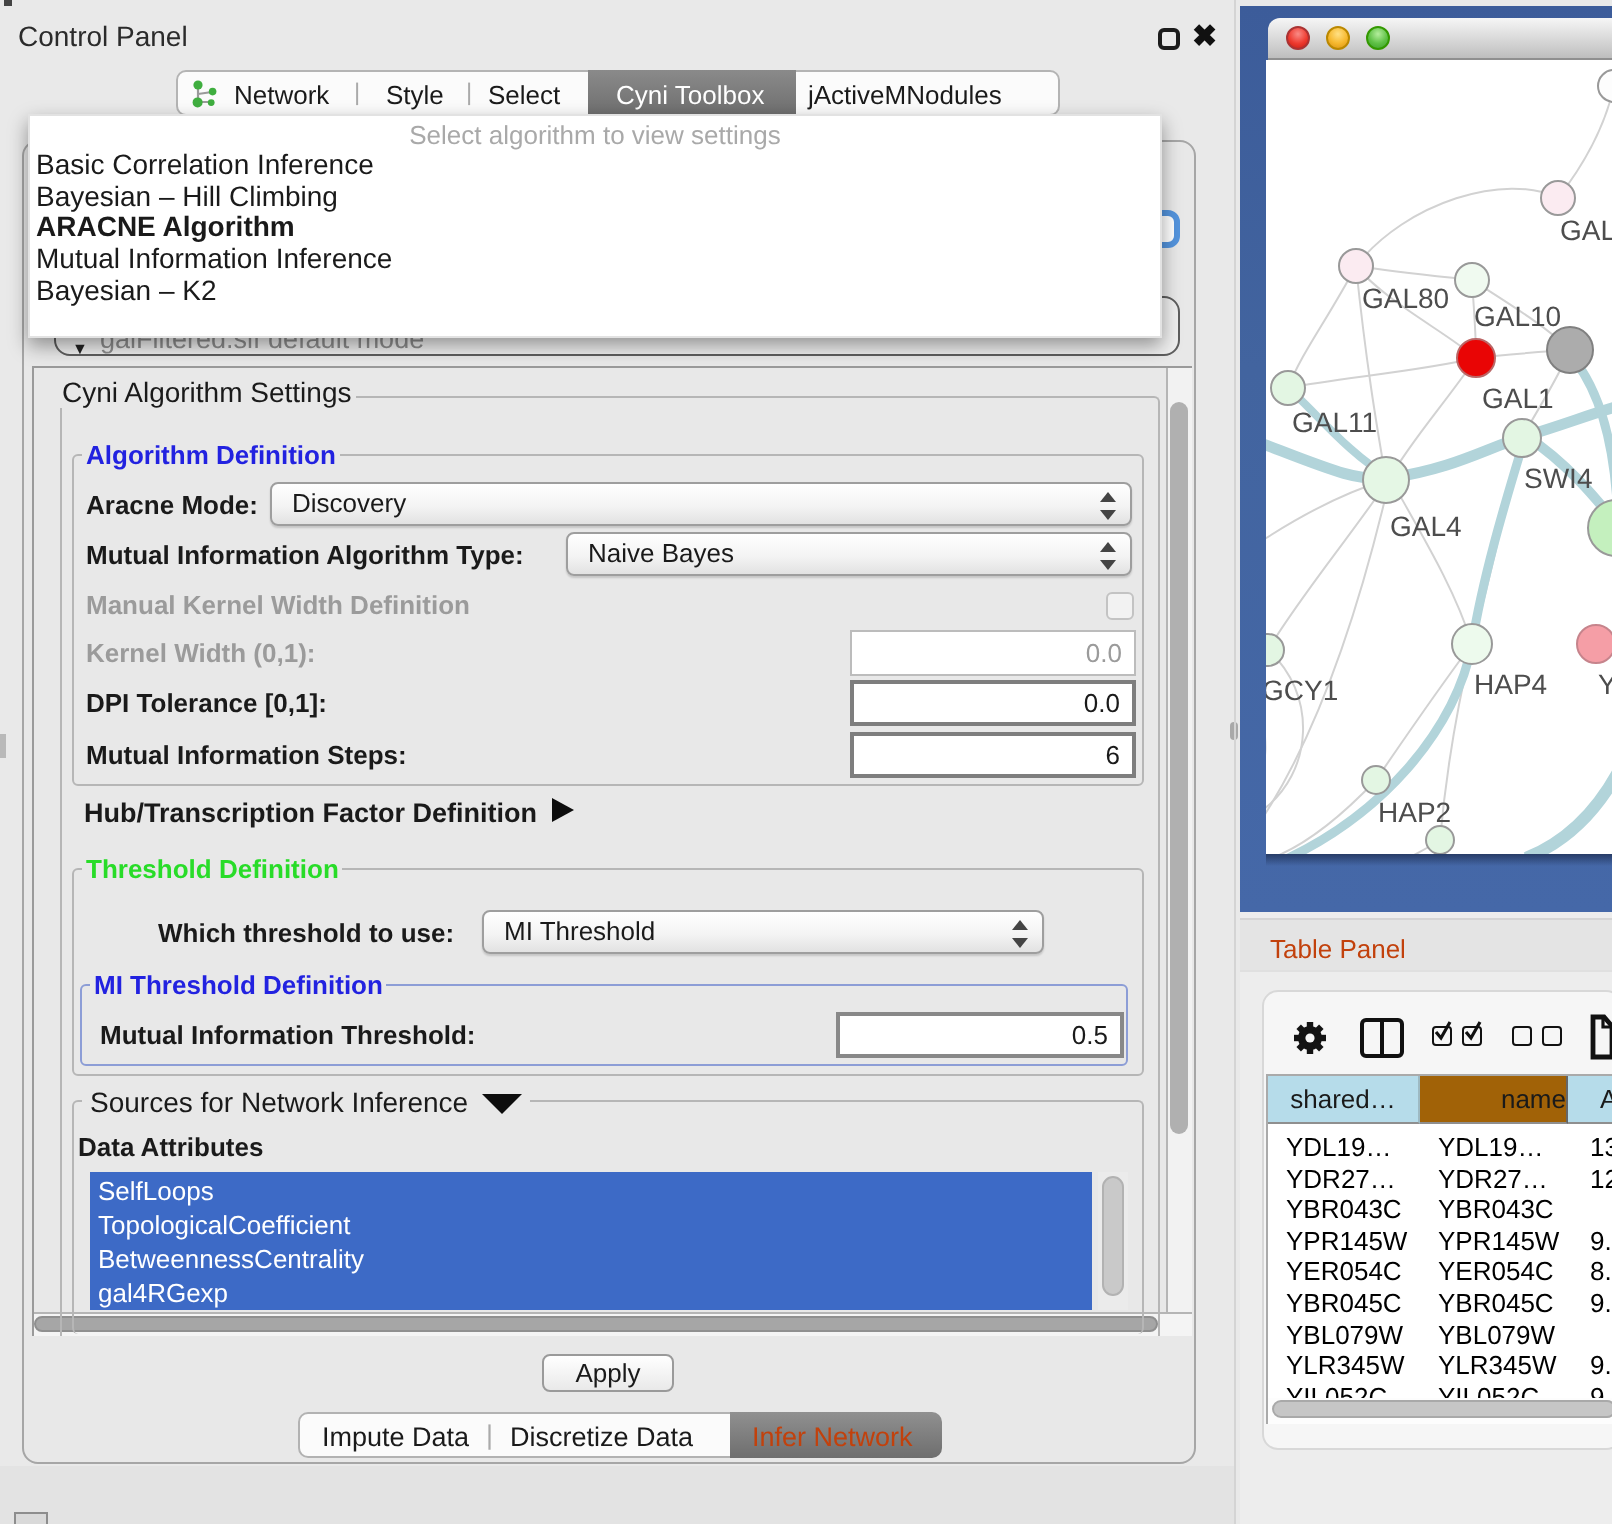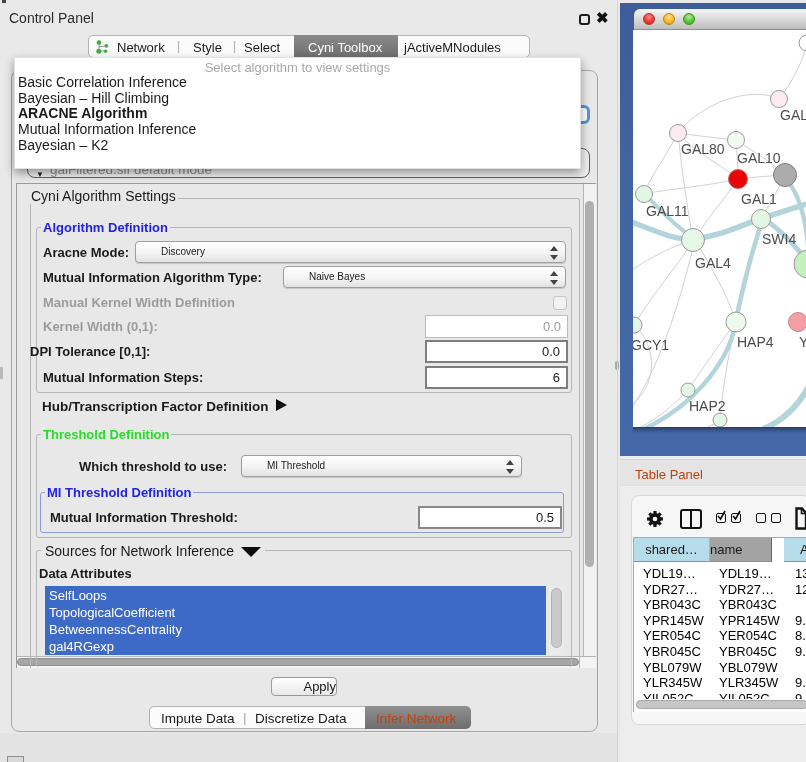--- a/index.html
+++ b/index.html
@@ -3,21 +3,21 @@
 <style>
 *{margin:0;padding:0;box-sizing:border-box}
 html,body{width:806px;height:762px;overflow:hidden}
 body{position:relative;font-family:"Liberation Sans",sans-serif;background:#e9e9e9;font-size:12px;color:#1a1a1a}
 .ab{position:absolute}
 .b{font-weight:bold}
 .lab{font-size:13px;font-weight:bold;white-space:nowrap}
 .gray{color:#9b9b9b}
 .gb{position:absolute;border:1px solid #b6b6b6;border-radius:3px}
 .gt{position:absolute;top:-8px;left:4px;background:#e8e8e8;padding:0 2px;font-size:13px;font-weight:bold;line-height:15px;white-space:nowrap}
-.combo{position:absolute;height:22px;border:1px solid #9e9e9e;border-radius:4px;background:linear-gradient(#ffffff,#f4f4f4 55%,#e2e2e2);box-shadow:0 1px 1px rgba(0,0,0,.15);font-size:10px;line-height:20px;padding-left:25px;white-space:nowrap}
+.combo{position:absolute;height:22px;border:1px solid #9e9e9e;border-radius:4px;background:linear-gradient(#ffffff,#f4f4f4 55%,#e2e2e2);box-shadow:0 1px 1px rgba(0,0,0,.15);font-size:13px;line-height:20px;padding-left:10px;white-space:nowrap}
 .updn{position:absolute;right:7px;top:4px;width:8px;height:14px}
 .updn i{position:absolute;left:0;width:0;height:0;border-left:4px solid transparent;border-right:4px solid transparent}
 .updn i.u{top:0;border-bottom:5px solid #444}
 .updn i.d{bottom:0;border-top:5px solid #444}
 .fld{position:absolute;height:23px;background:#fff;font-size:13px;line-height:21px;text-align:right;padding-right:6px}
 .tseg{height:23px;background:#fbfbfb;border:1px solid #b2b2b2;border-radius:5px;font-size:13px;line-height:21px;color:#1a1a1a}
 svg{display:block}
 </style></head>
 <body>
 
@@ -75,21 +75,21 @@
     </span></div>
 <div class="ab lab" style="left:43px;top:270px">Mutual Information Algorithm Type:</div>
 <div class="combo" style="left:283px;top:266px;width:283px">Naive Bayes<span class="updn">
       <i class="u"></i>
       <i class="d"></i>
     </span></div>
 <div class="ab lab gray" style="left:43px;top:295px">Manual Kernel Width Definition</div>
 <div class="ab" style="left:553px;top:296px;width:14px;height:14px;border:1px solid #c3c3c3;border-radius:3px;background:#f2f2f2"></div>
 <div class="ab lab gray" style="left:43px;top:319px">Kernel Width (0,1):</div>
 <div class="fld" style="left:425px;top:315px;width:143px;border:1px solid #bcbcbc;color:#9b9b9b">0.0</div>
-<div class="ab lab" style="left:30px;top:344px">DPI Tolerance [0,1]:</div>
+<div class="ab lab" style="left:43px;top:344px">DPI Tolerance [0,1]:</div>
 <div class="fld" style="left:425px;top:340px;width:143px;border:2px solid #7e7e7e;line-height:19px">0.0</div>
 <div class="ab lab" style="left:43px;top:370px">Mutual Information Steps:</div>
 <div class="fld" style="left:425px;top:366px;width:143px;border:2px solid #7e7e7e;line-height:19px">6</div>
 
 <div class="ab lab" style="left:42px;top:399px;font-size:13.5px">Hub/Transcription Factor Definition</div>
 <div class="ab" style="left:276px;top:399px;width:0;height:0;border-top:6.5px solid transparent;border-bottom:6.5px solid transparent;border-left:11px solid #0d0d0d"></div>
 
 <div class="gb" style="left:36px;top:434px;width:536px;height:104px"></div>
 <div class="gt ab" style="left:41px;top:427px;color:#28dc28">Threshold Definition</div>
 <div class="ab lab" style="left:79px;top:459px">Which threshold to use:</div>
@@ -103,21 +103,21 @@
 <div class="ab lab" style="left:50px;top:510px">Mutual Information Threshold:</div>
 <div class="fld" style="left:418px;top:506px;width:144px;border:2px solid #888;line-height:19px">0.5</div>
 
 <div class="gb" style="left:36px;top:550px;width:536px;height:117px;border-bottom:none"></div>
 <div class="gt ab" style="left:41px;top:544px;font-weight:normal;font-size:14px;padding:0 4px">Sources for Network Inference<span style="display:inline-block;margin-left:7px;width:0;height:0;border-left:10px solid transparent;border-right:10px solid transparent;border-top:10px solid #0d0d0d;vertical-align:-1px"></span></div>
 <div class="ab lab" style="left:39px;top:566px;font-size:13px">Data Attributes</div>
 <div class="ab" style="left:45px;top:586px;width:501px;height:69px;background:#3d6ac6;color:#fff;font-size:13px;line-height:17px;padding:1px 0 0 4px">SelfLoops<br>TopologicalCoefficient<br>BetweennessCentrality<br>gal4RGexp</div>
 <div class="ab" style="left:549px;top:586px;width:15px;height:69px;background:#ebebeb"></div>
 <div class="ab" style="left:551px;top:588px;width:11px;height:60px;background:#c9c9c9;border:1px solid #b2b2b2;border-radius:6px"></div>
 
-<div class="ab" style="left:271px;top:677px;width:66px;height:19px;border:1px solid #9a9a9a;border-radius:4px;background:linear-gradient(#ffffff,#e9e9e9);font-size:13px;text-align:right;line-height:17px">Apply</div>
+<div class="ab" style="left:271px;top:677px;width:66px;height:19px;border:1px solid #9a9a9a;border-radius:4px;background:linear-gradient(#ffffff,#e9e9e9);font-size:13px;text-align:center;line-height:17px">Apply</div>
 
 <div class="ab tseg" style="left:149px;top:706px;width:320px;font-size:13.5px">
   <div class="ab" style="left:215px;top:-1px;width:106px;height:23px;background:linear-gradient(#909090,#6e6e6e);border-radius:0 5px 5px 0"></div>
   <div class="ab" style="left:11px;top:1px">Impute Data</div>
   <div class="ab" style="left:93px;top:0px;color:#aaa">|</div>
   <div class="ab" style="left:105px;top:1px">Discretize Data</div>
   <div class="ab" style="left:226px;top:1px;color:#c2410c">Infer Network</div>
 </div>
 <div class="ab" style="left:0px;top:733px;width:618px;height:29px;background:#e3e3e3"></div>
 <div class="ab" style="left:0px;top:367px;width:3px;height:12px;background:#b9b9b9"></div>
@@ -239,21 +239,21 @@
   </svg>
 <div class="ab" style="left:756px;top:513px;width:10px;height:10px;border:1.5px solid #111;border-radius:2px"></div>
 <div class="ab" style="left:771px;top:513px;width:10px;height:10px;border:1.5px solid #111;border-radius:2px"></div>
 <svg class="ab" style="left:795px;top:507px" width="11" height="23" viewBox="0 0 11 23">
     <path d="M1.5,1.5 L7,1.5 L11,6 L11,21.5 L1.5,21.5 Z" fill="none" stroke="#111" stroke-width="2.4"></path>
     <path d="M6.5,1.5 L6.5,6.5 L11,6.5" fill="none" stroke="#111" stroke-width="1.6"></path>
   </svg>
 
 <div class="ab" style="left:633px;top:537px;width:173px;height:175px;background:#fff;border:1px solid #aaa;border-right:none"></div>
 <div class="ab" style="left:634px;top:538px;width:76px;height:24px;background:#b6dcea;border-right:1px solid #9db9c2;border-bottom:1px solid #8f8f8f;font-size:13px;text-align:center;line-height:23px">shared…</div>
-<div class="ab" style="left:710px;top:538px;width:62px;height:24px;background:#a3a3a3;border-right:1px solid #666;border-bottom:1px solid #8f8f8f;font-size:13px;text-align:left;line-height:23px">name</div>
+<div class="ab" style="left:710px;top:538px;width:74px;height:24px;background:#a16207;border-right:1px solid #666;border-bottom:1px solid #8f8f8f;font-size:13px;text-align:right;line-height:23px">name</div>
 <div class="ab" style="left:784px;top:538px;width:22px;height:24px;background:#b6dcea;border-bottom:1px solid #8f8f8f;font-size:13px;line-height:23px;padding-left:16px;overflow:hidden">A</div>
 <div class="ab" style="left:634px;top:562px;width:172px;height:137px;overflow:hidden;font-size:13px;color:#000">
   <div style="position:absolute;left:9px;top:4px;line-height:15.6px">YDL19…<br>YDR27…<br>YBR043C<br>YPR145W<br>YER054C<br>YBR045C<br>YBL079W<br>YLR345W<br>YIL052C</div>
   <div style="position:absolute;left:85px;top:4px;line-height:15.6px">YDL19…<br>YDR27…<br>YBR043C<br>YPR145W<br>YER054C<br>YBR045C<br>YBL079W<br>YLR345W<br>YIL052C</div>
   <div style="position:absolute;left:161px;top:4px;line-height:15.6px">13<br>12<br>&nbsp;<br>9.<br>8.<br>9.<br>&nbsp;<br>9.<br>9.</div>
 </div>
 <div class="ab" style="left:634px;top:699px;width:172px;height:13px;background:#fdfdfd"></div>
 <div class="ab" style="left:636px;top:700px;width:172px;height:9px;background:#c6c6c6;border:1px solid #a9a9a9;border-radius:5px"></div>
 
 <div class="ab" style="left:14px;top:57px;width:567px;height:112px;background:#fff;box-shadow:0 4px 9px rgba(0,0,0,.38);border:1px solid #e2e2e2">

